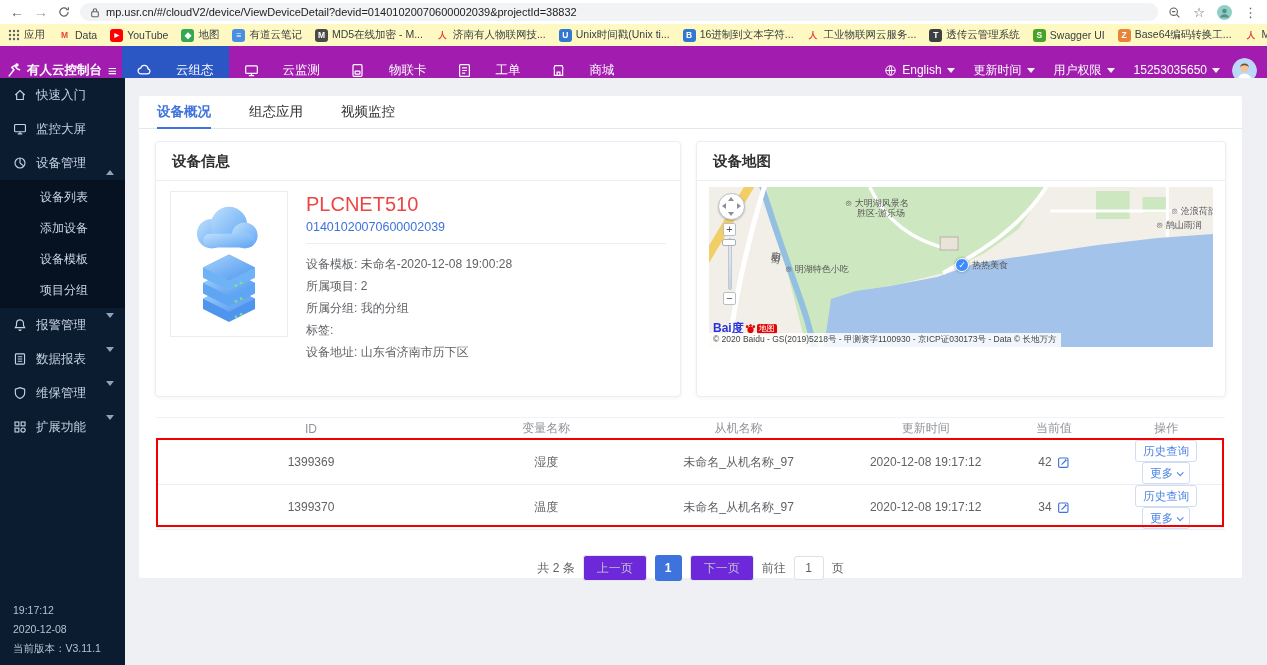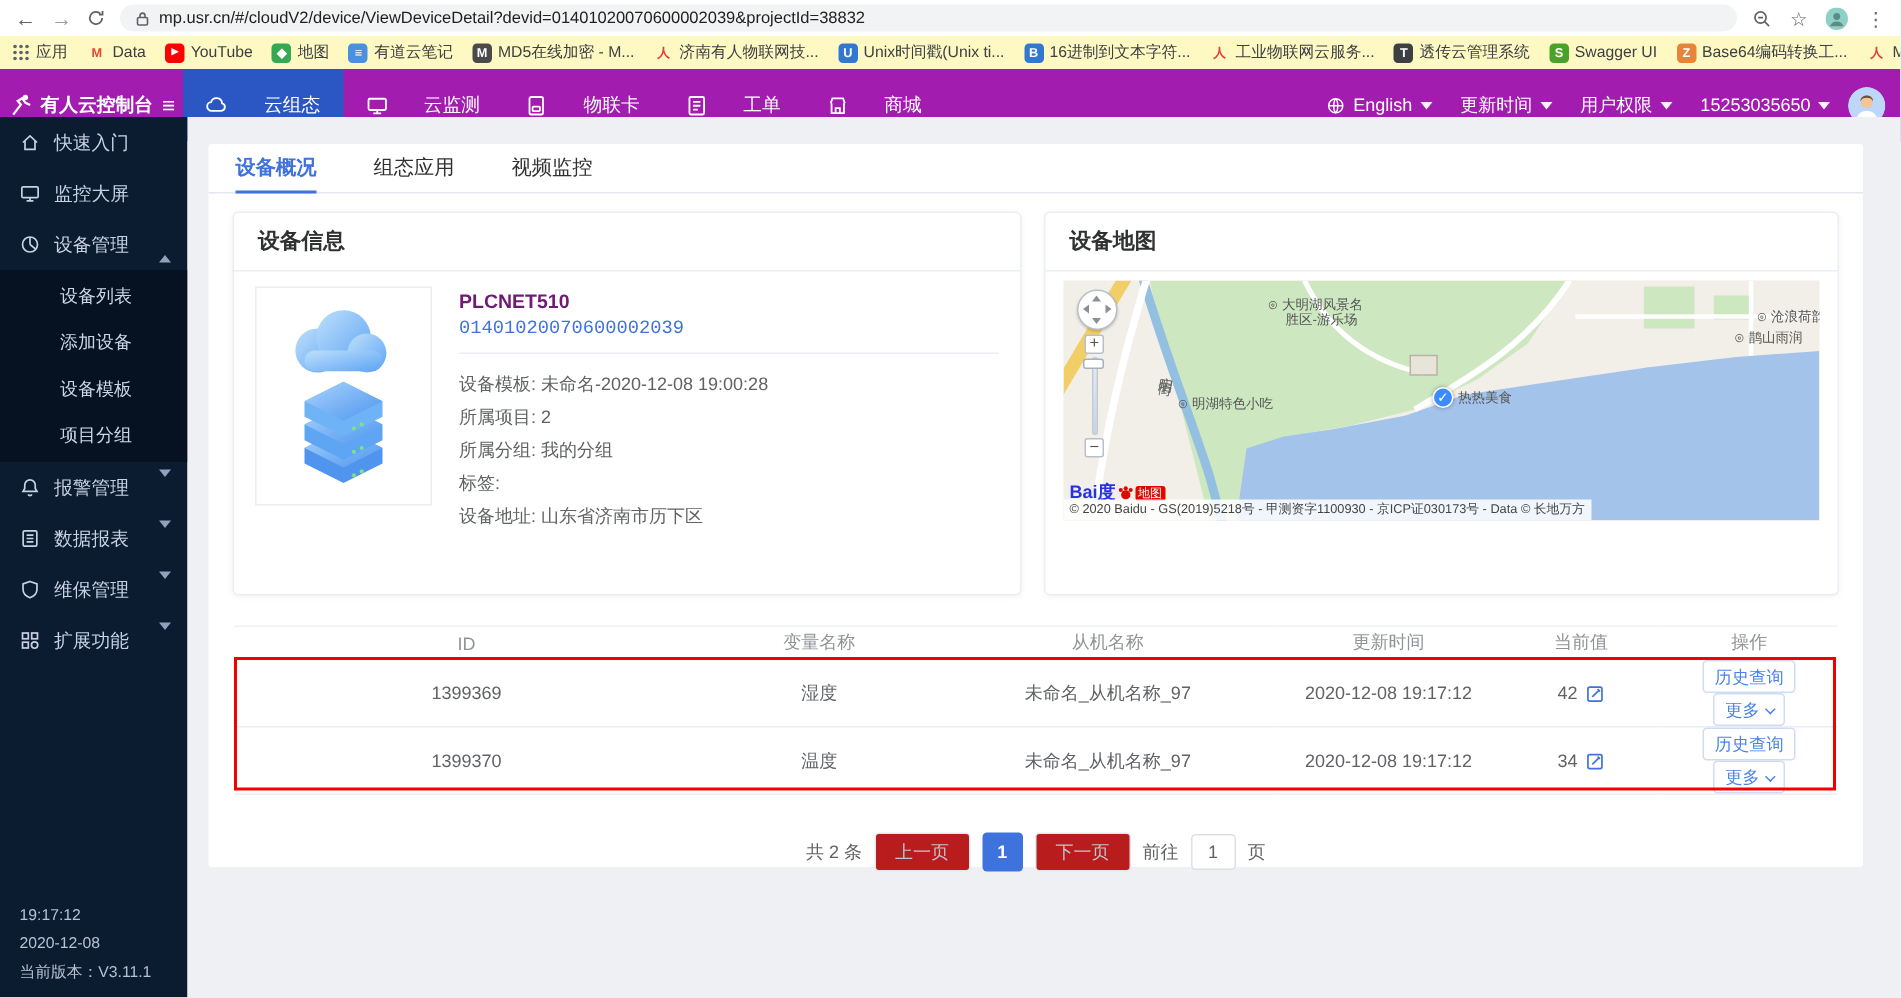--- a/index.html
+++ b/index.html
@@ -62,22 +62,22 @@
 
   .panels { display:flex; gap:15px; padding:12px 16px; }
   .pane { border:1px solid #ebeef5; border-radius:4px; box-shadow:0 1px 4px rgba(0,0,0,.05); height:256px; background:#fff; }
   .pane-title { height:39px; line-height:39px; padding:0 16px; font-size:14.5px; color:#303133;
                 font-weight:bold; border-bottom:1px solid #ebeef5; }
   .info-pane { width:526px; flex:0 0 auto; }
   .map-pane { flex:1; }
   .info-body { display:flex; gap:18px; padding:10px 14px; }
   .dev-imgbox { width:118px; height:146px; border:1px solid #ededed; display:flex; align-items:center; justify-content:center; }
   .dev-text { flex:1; padding-top:2px; }
-  .dev-name { color:#701a75; font-weight:bold; font-size:13px; cursor:pointer; }
-  .dev-id { color:#3e73dd; font-size:12.5px; margin-top:4px; cursor:pointer;font-family:Liberation Mono, monospace; }
+  .dev-name { color:#ef4444; font-weight:normal; font-size:20px; cursor:pointer; }
+  .dev-id { color:#3e73dd; font-size:12.5px; margin-top:4px; cursor:pointer; }
   .dev-div { border-bottom:1px solid #ebeef5; margin:9px 0; }
   .field { font-size:12px; color:#606266; line-height:22px; }
 
   
   .map-body { position:relative; margin:6px 12px; height:160px; overflow:hidden; background:#f2efe8; }
   .map-body > svg { position:absolute; left:0; top:0; width:100%; height:100%; }
   .map-label { position:absolute; font-size:9px; color:#555; white-space:nowrap; line-height:10px; }
   .street { position:absolute; left:62px; top:56px; writing-mode:vertical-rl; font-size:9.5px;
             color:#666; letter-spacing:2px; transform:rotate(10deg); }
   .map-marker { position:absolute; left:246px; top:71px; display:flex; align-items:center; gap:3px; }
@@ -116,21 +116,21 @@
   .var-table td { font-size:12px; color:#606266; height:32px; text-align:center; border-top:1px solid #ebeef5; }
   .var-table tr:last-child td { border-bottom:1px solid #ebeef5; }
   .value-cell { display:inline-flex; align-items:center; gap:5px; }
   .edit-ico { display:inline-flex; cursor:pointer; }
   .act-btn { display:inline-flex; align-items:center; padding:0 7px; height:22px; border:1px solid #cfdcf3;
              border-radius:3px; color:#4a83e6; background:#fff; font-size:11.5px; margin:0 3px; cursor:pointer; }
   .btn-chev { width:5px; height:5px; border-right:1px solid #4a83e6; border-bottom:1px solid #4a83e6;
               transform:rotate(45deg) translateY(-1px); display:inline-block; margin-left:4px; }
   .pagination { display:flex; justify-content:center; align-items:center; gap:8px; margin-top:25px;
                 font-size:12px; color:#606266; }
-  .pg-btn { height:26px; line-height:24px; padding:0 13px; background:#b91c1c; border:1px solid #e4e7ed;
+  .pg-btn { height:26px; line-height:24px; padding:0 13px; background:#6d28d9; border:1px solid #e4e7ed;
             border-radius:3px; color:#c0c4cc; cursor:default; }
   .pg-cur { width:27px; height:26px; line-height:26px; text-align:center; background:#3e73dd; color:#fff;
             border-radius:3px; font-weight:bold; cursor:pointer; }
   .pg-input { width:30px; height:24px; border:1px solid #dcdfe6; border-radius:3px; text-align:center;
               font-size:12px; color:#606266; outline:none; }
 
   .red-rect { position:absolute; left:156px; top:438px; width:1068px; height:89px; border:2px solid #f20000;
               z-index:40; pointer-events:none; }
   .ico { display:inline-flex; align-items:center; }
 </style>

